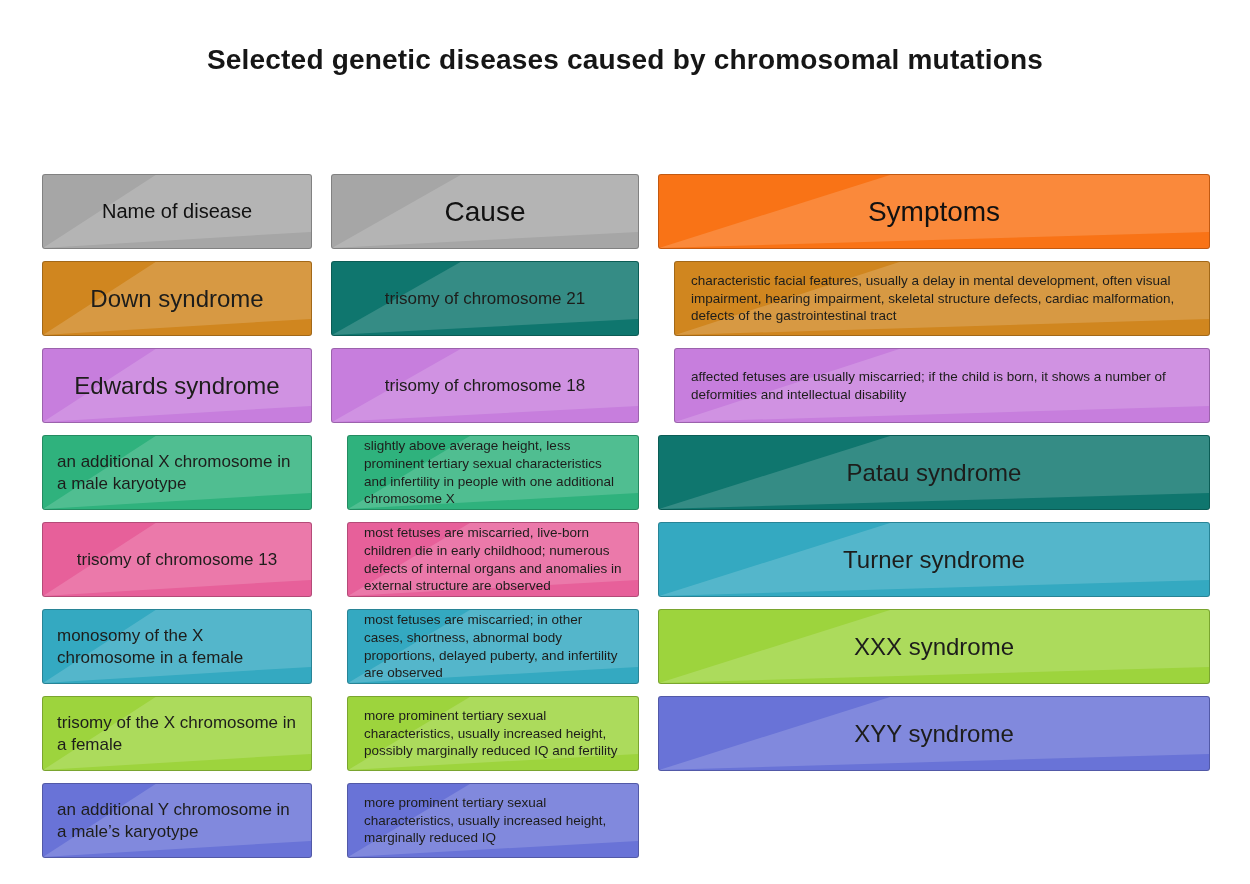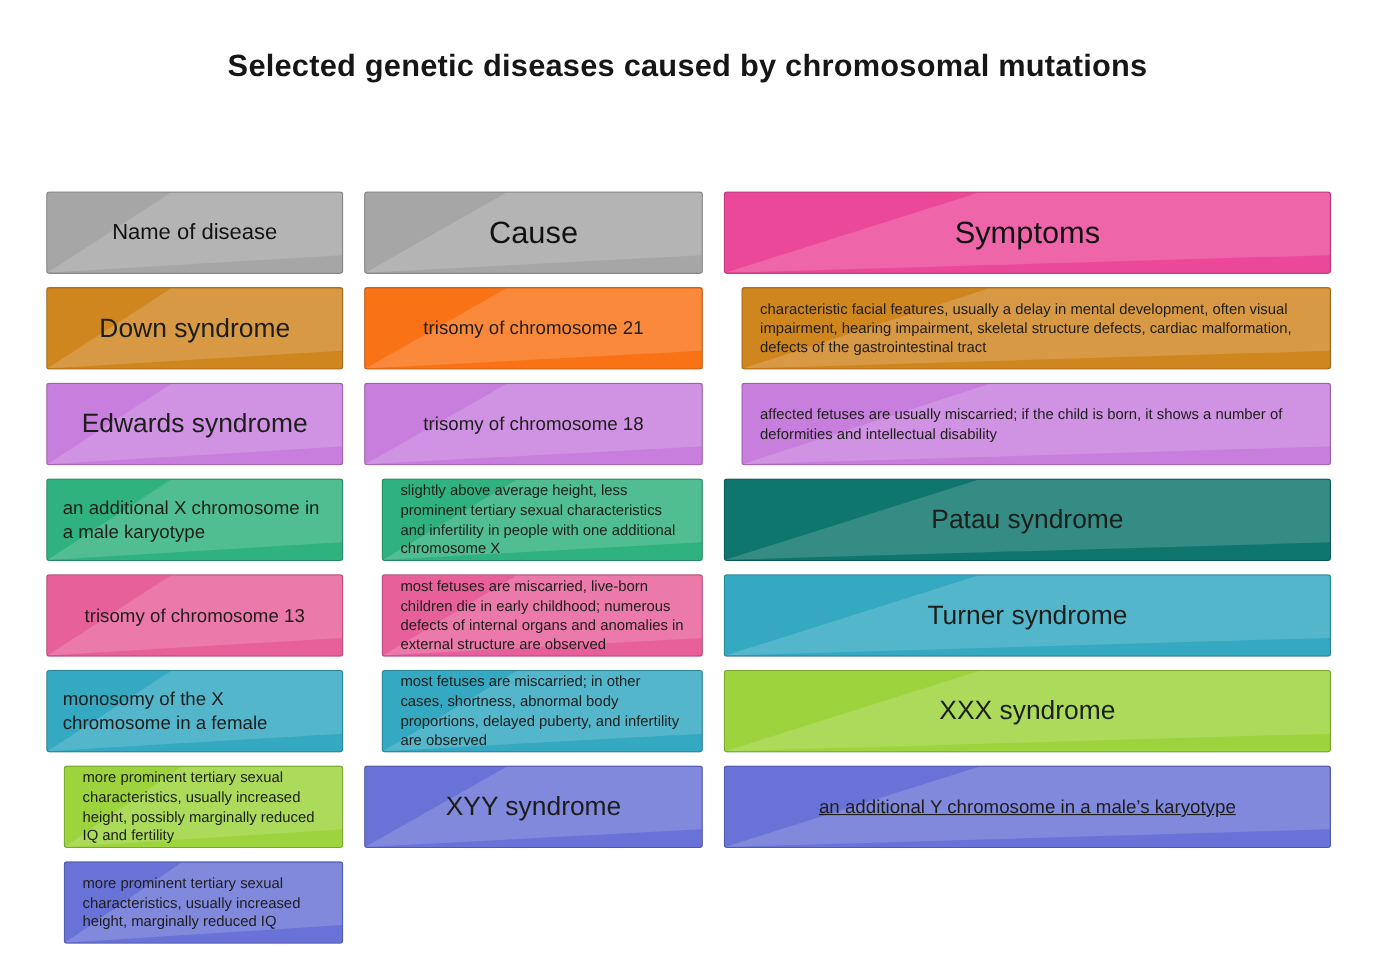--- a/index.html
+++ b/index.html
@@ -65,28 +65,28 @@
   <h1 class="title">Selected genetic diseases caused by chromosomal mutations</h1>
 
   <div class="table">
 
     <div class="cell header-cell small-label" style="background-color: rgb(166, 166, 166);">
       <span>Name of disease</span>
     </div>
     <div class="cell header-cell big-label" style="background-color: rgb(166, 166, 166);">
       <span>Cause</span>
     </div>
-    <div class="cell header-cell big-label" style="background-color: #ec4899;">
+    <div class="cell header-cell big-label" style="background-color: #f97316;">
       <span>Symptoms</span>
     </div>
 
     <div class="cell name-cell" style="background-color: rgb(208, 134, 31);">
       <span>Down syndrome</span>
     </div>
-    <div class="cell cause-cell" style="background-color: #f97316;">
+    <div class="cell cause-cell" style="background-color: #0f766e;">
       <span>trisomy of chromosome 21</span>
     </div>
     <div class="cell symptoms-cell" style="background-color: rgb(208, 134, 31);">
       <span>characteristic facial features, usually a delay in mental development, often visual impairment, hearing impairment, skeletal structure defects, cardiac malformation, defects of the gastrointestinal tract</span>
     </div>
 
     <div class="cell name-cell" style="background-color: rgb(199, 126, 221);">
       <span>Edwards syndrome</span>
     </div>
     <div class="cell cause-cell" style="background-color: rgb(199, 126, 221);">
@@ -119,28 +119,31 @@
     <div class="cell cause-cell" style="background-color: rgb(52, 169, 193);">
       <span>monosomy of the X chromosome in a female</span>
     </div>
     <div class="cell symptoms-cell" style="background-color: rgb(52, 169, 193);">
       <span>most fetuses are miscarried; in other cases, shortness, abnormal body proportions, delayed puberty, and infertility are observed</span>
     </div>
 
     <div class="cell name-cell" style="background-color: rgb(157, 212, 61);">
       <span>XXX syndrome</span>
     </div>
+    <div class="cell cause-cell" style="background-color: rgb(157, 212, 61);">
+      <span>trisomy of the X chromosome in a female</span>
+    </div>
     <div class="cell symptoms-cell" style="background-color: rgb(157, 212, 61);">
       <span>more prominent tertiary sexual characteristics, usually increased height, possibly marginally reduced IQ and fertility</span>
     </div>
 
     <div class="cell name-cell" style="background-color: rgb(105, 115, 215);">
       <span>XYY syndrome</span>
     </div>
-    <div class="cell cause-cell" style="background-color: rgb(105, 115, 215); text-decoration: underline;">
+    <div class="cell cause-cell" style="background-color: rgb(105, 115, 215);">
       <span>an additional Y chromosome in a male’s karyotype</span>
     </div>
     <div class="cell symptoms-cell" style="background-color: rgb(105, 115, 215);">
       <span>more prominent tertiary sexual characteristics, usually increased height, marginally reduced IQ</span>
     </div>
 
   </div>
 </div>
 
 </body></html>

